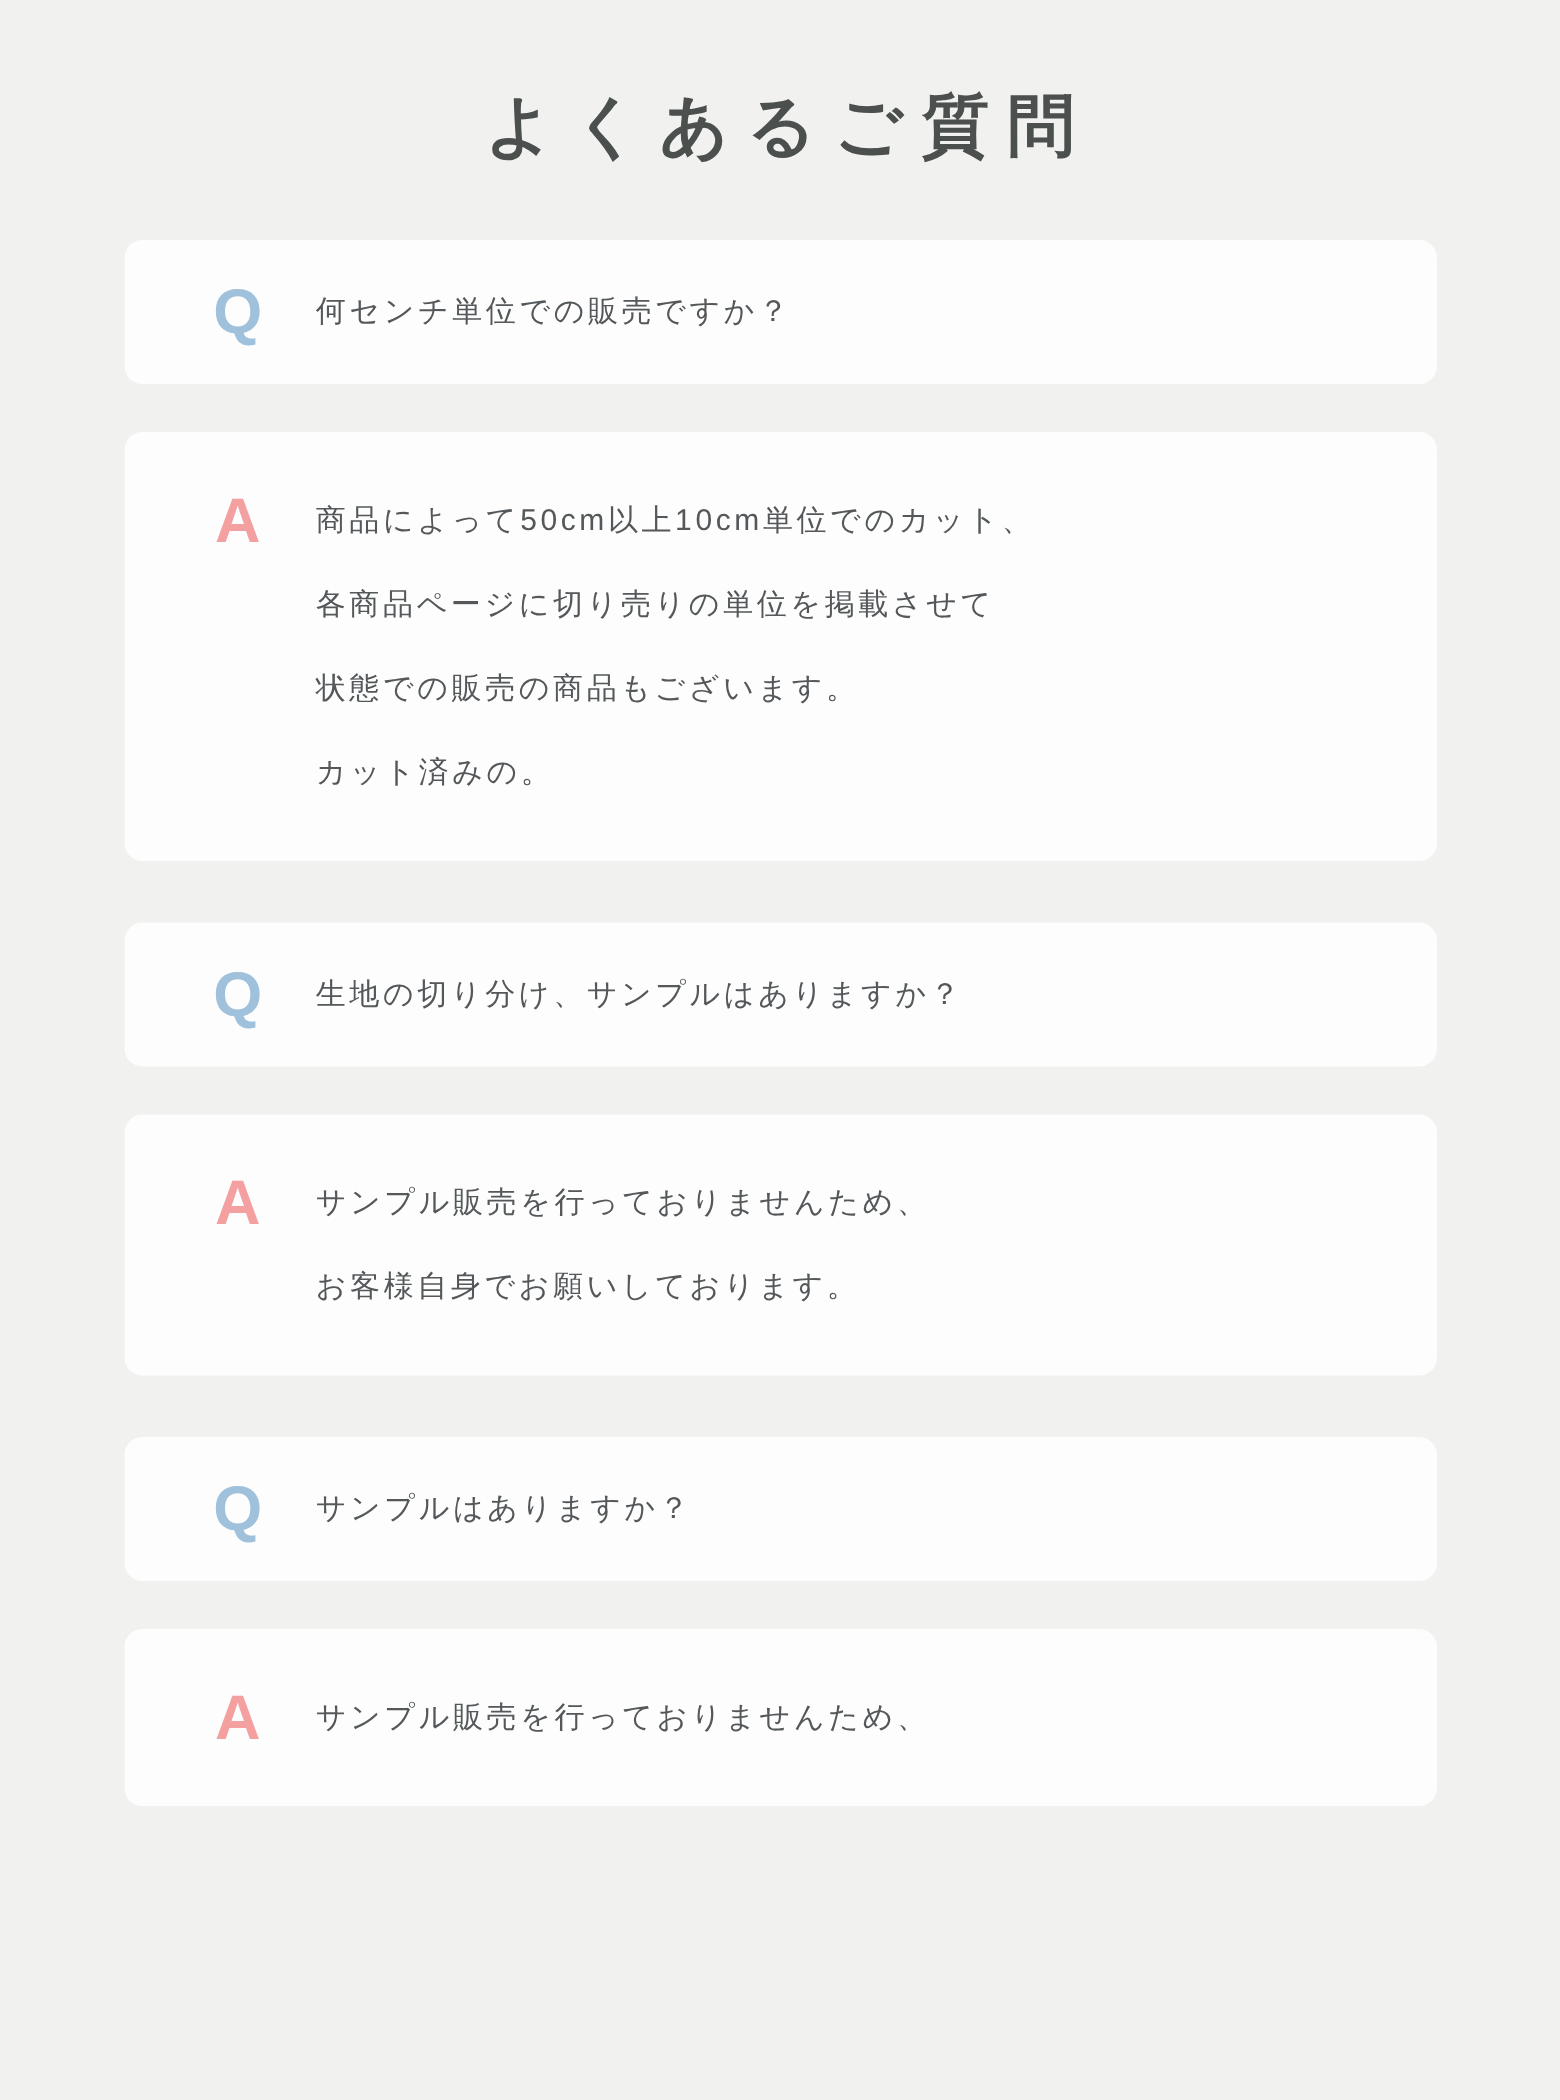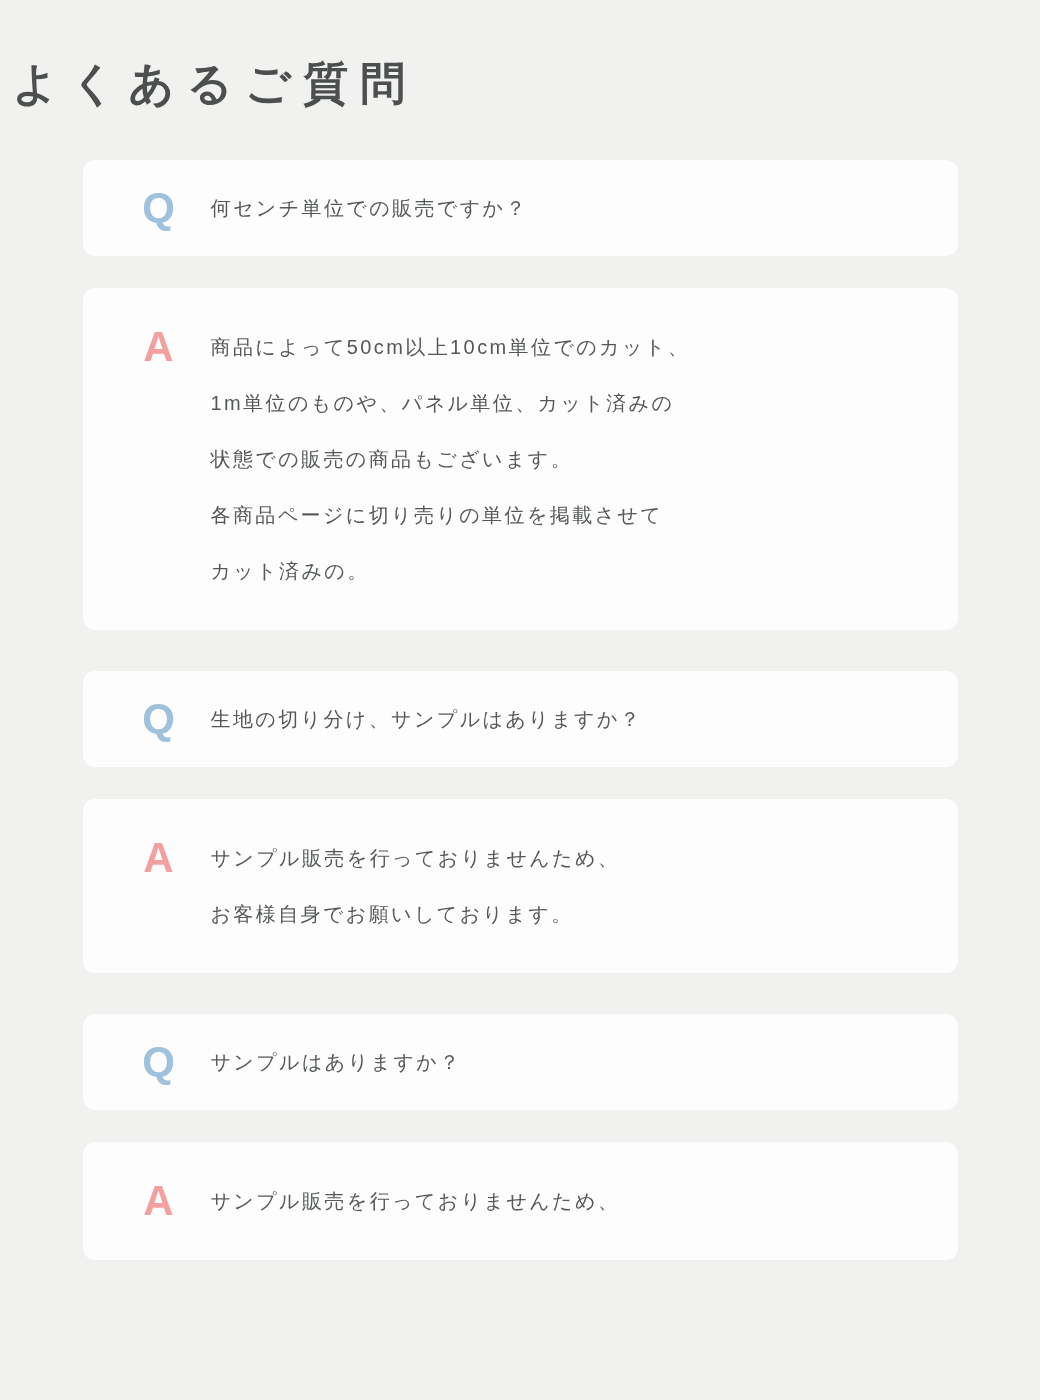--- a/index.html
+++ b/index.html
@@ -16,20 +16,21 @@
     min-height: 1400px;
     background: var(--bg);
     font-family: "Liberation Sans", "DejaVu Sans", sans-serif;
   }
   .page {
     width: 1040px;
     min-height: 1400px;
     padding-top: 58px;
   }
   .page-title {
+    text-align: center;
     font-size: 45px;
     line-height: 52px;
     font-weight: bold;
     color: var(--title);
     letter-spacing: 0.27em;
     text-indent: 0.27em;
     margin-bottom: 50px;
   }
   .cards {
     width: 875px;
@@ -76,23 +77,22 @@
       <span class="qa-letter">Q</span>
       <div class="qa-text">
         <span class="qa-line">何センチ単位での販売ですか？</span>
       </div>
     </div>
 
     <div class="qa-card a">
       <span class="qa-letter">A</span>
       <div class="qa-text">
         <span class="qa-line">商品によって50cm以上10cm単位でのカット、</span>
-        <span class="qa-line">1m単位のものや、パネル単位、カット済みの</span>
+        <span class="qa-line">各商品ページに切り売りの単位を掲載させて</span>
         <span class="qa-line">状態での販売の商品もございます。</span>
-        <span class="qa-line">各商品ページに切り売りの単位を掲載させて</span>
         <span class="qa-line">カット済みの。</span>
       </div>
     </div>
 
     <div class="qa-card q">
       <span class="qa-letter">Q</span>
       <div class="qa-text">
         <span class="qa-line">生地の切り分け、サンプルはありますか？</span>
       </div>
     </div>

